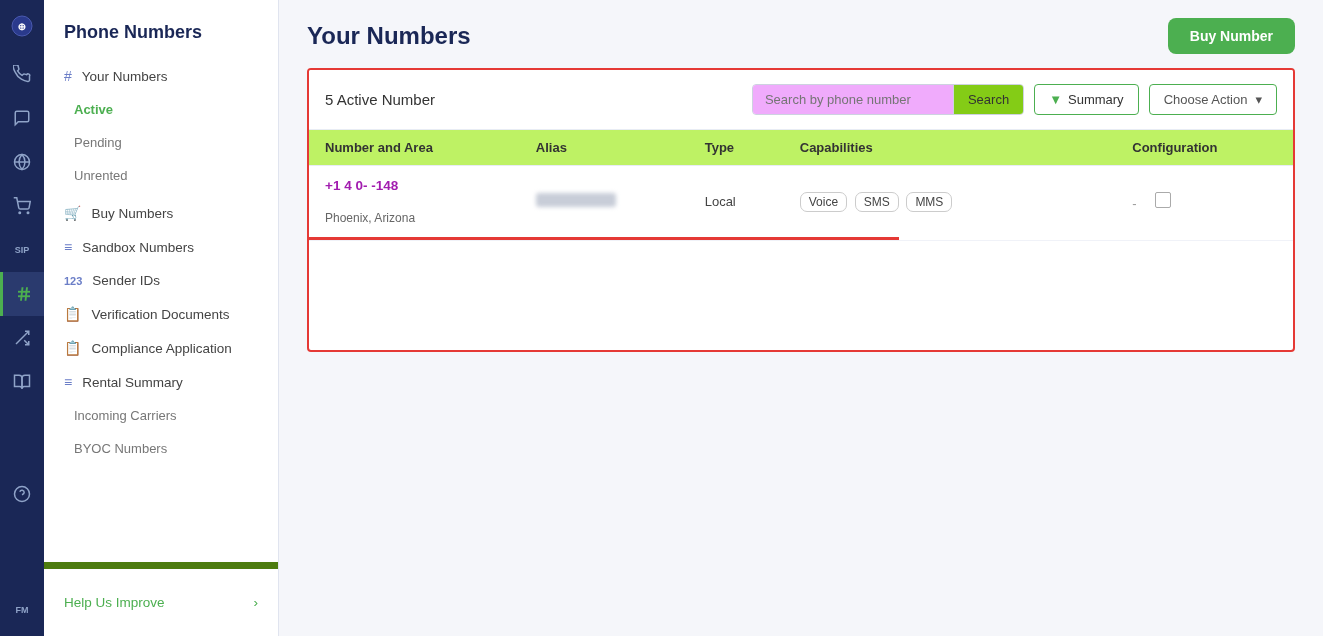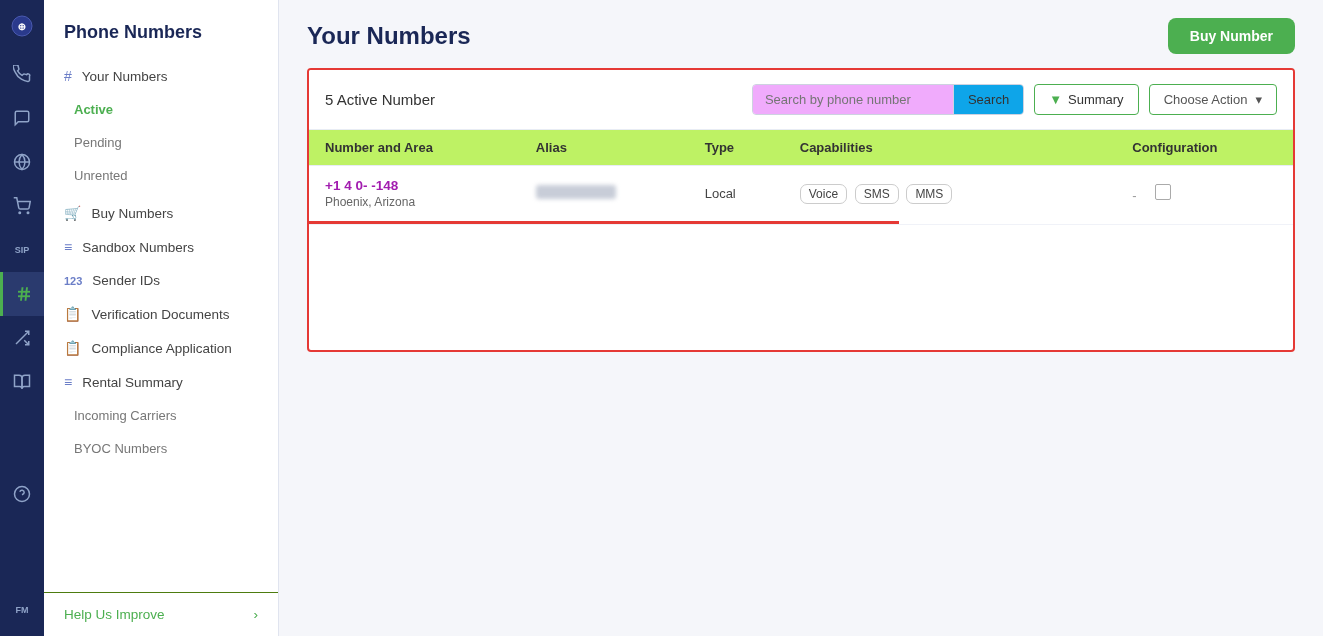--- a/index.html
+++ b/index.html
@@ -67,29 +67,29 @@
       color: #444;
       cursor: pointer;
       gap: 10px;
     }
     .nav-item.active-nav { color: #4caf50; font-weight: 600; }
     .nav-item.sub-item { padding-left: 30px; color: #777; font-size: 13px; }
     .nav-item.sub-item.active-nav { color: #4caf50; font-weight: 600; }
     .nav-icon { color: #6b7ec7; font-size: 14px; }
     .nav-help {
       margin-top: auto;
-      padding: 14px 20px;
+      padding: 26px 20px;
       display: flex;
       align-items: center;
       justify-content: space-between;
       color: #4caf50;
       font-size: 13.5px;
       font-weight: 500;
       cursor: pointer;
-      border-top: 1px solid #4d7c0f;
+      border-top: 7px solid #4d7c0f;
     }
 
     
     .main-content {
       flex: 1;
       display: flex;
       flex-direction: column;
       overflow: hidden;
       background: #f5f6fa;
       padding: 0;
@@ -152,21 +152,21 @@
     .search-input {
       border: none;
       outline: none;
       padding: 7px 12px;
       font-size: 13px;
       color: #555;
       width: 200px;
       background: #f0abfc;
     }
     .search-btn {
-      background: #0ea5e9;
+      background: #84cc16;
       border: none;
       border-left: 1px solid #cdd2e0;
       padding: 7px 14px;
       font-size: 13px;
       color: #333;
       cursor: pointer;
     }
     .filter-btn {
       display: flex;
       align-items: center;
@@ -205,21 +205,21 @@
       border-bottom: 1px solid #e8ecf4;
     }
     .numbers-table td {
       padding: 12px 16px;
       font-size: 13px;
       color: #444;
       border-bottom: 1px solid #f0f2f8;
       vertical-align: middle;
     }
     .number-link { color: #a21caf; font-weight: 600; text-decoration: none; font-size: 13.5px; }
-    .area-text { color: #666; font-size: 12px; margin-top: 2px; }
+    .area-text { color: #666; font-size: 12px; margin-top: 18px; }
     .alias-blur {
       display: inline-block;
       width: 80px;
       height: 14px;
       background: #c8cdd8;
       border-radius: 3px;
       filter: blur(2px);
     }
     .capability-badge {
       display: inline-block;

